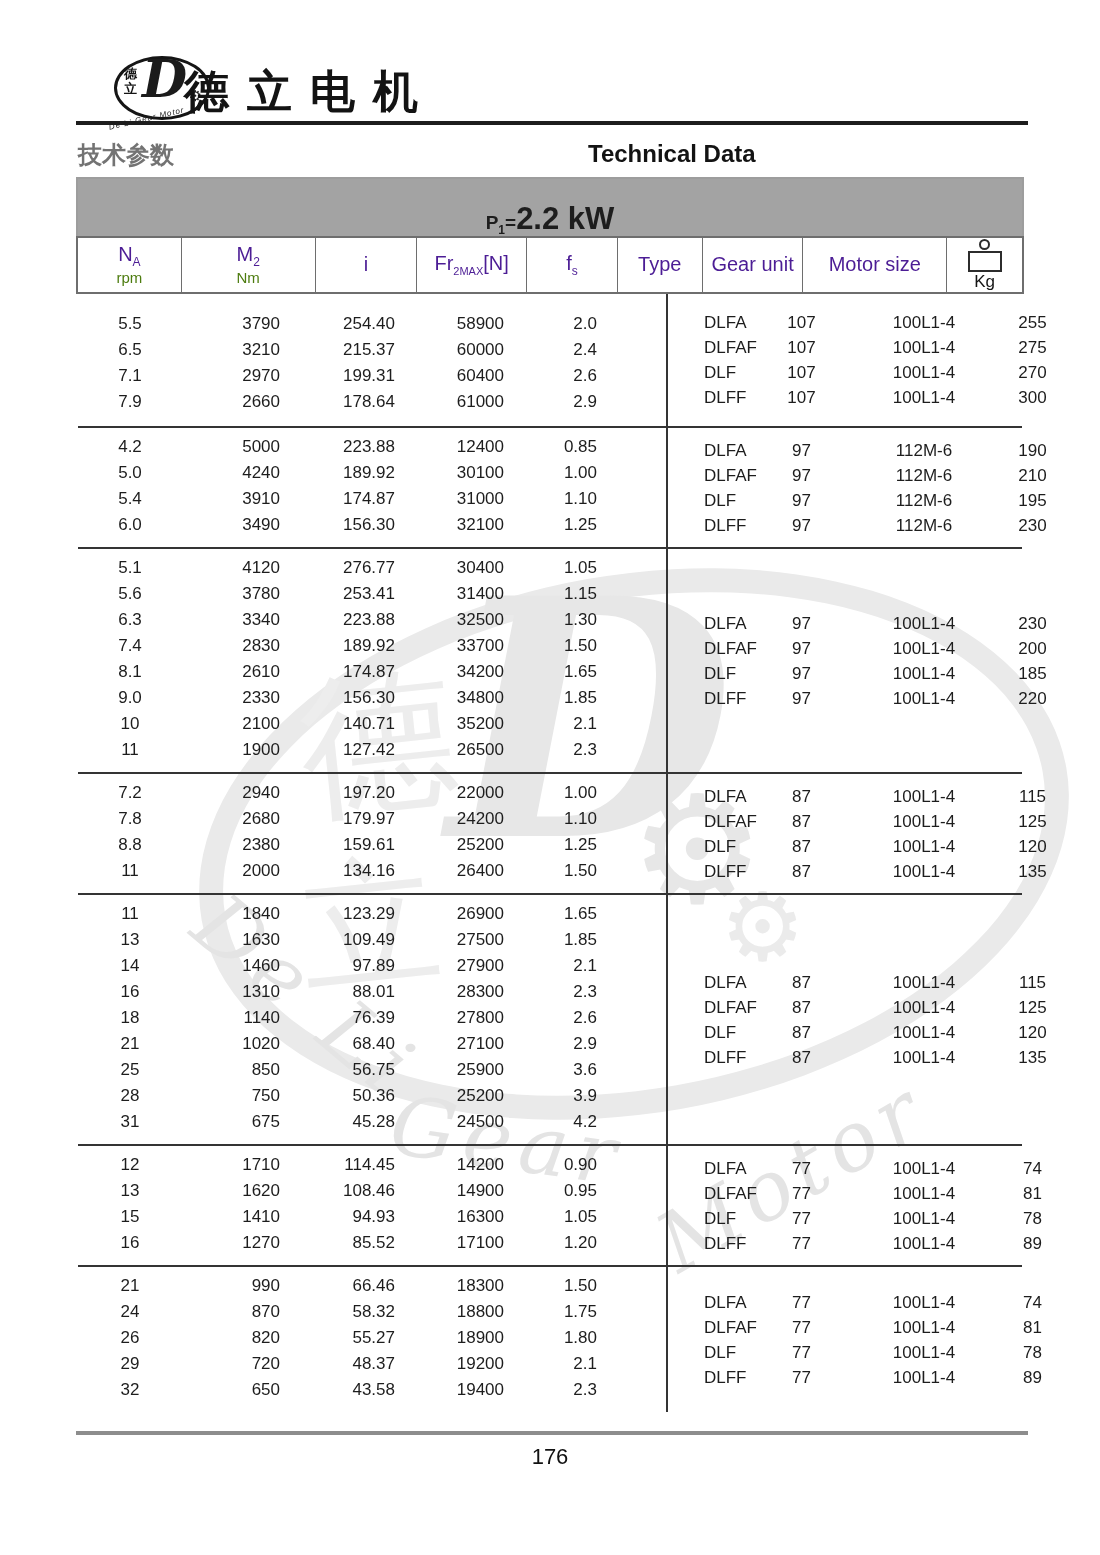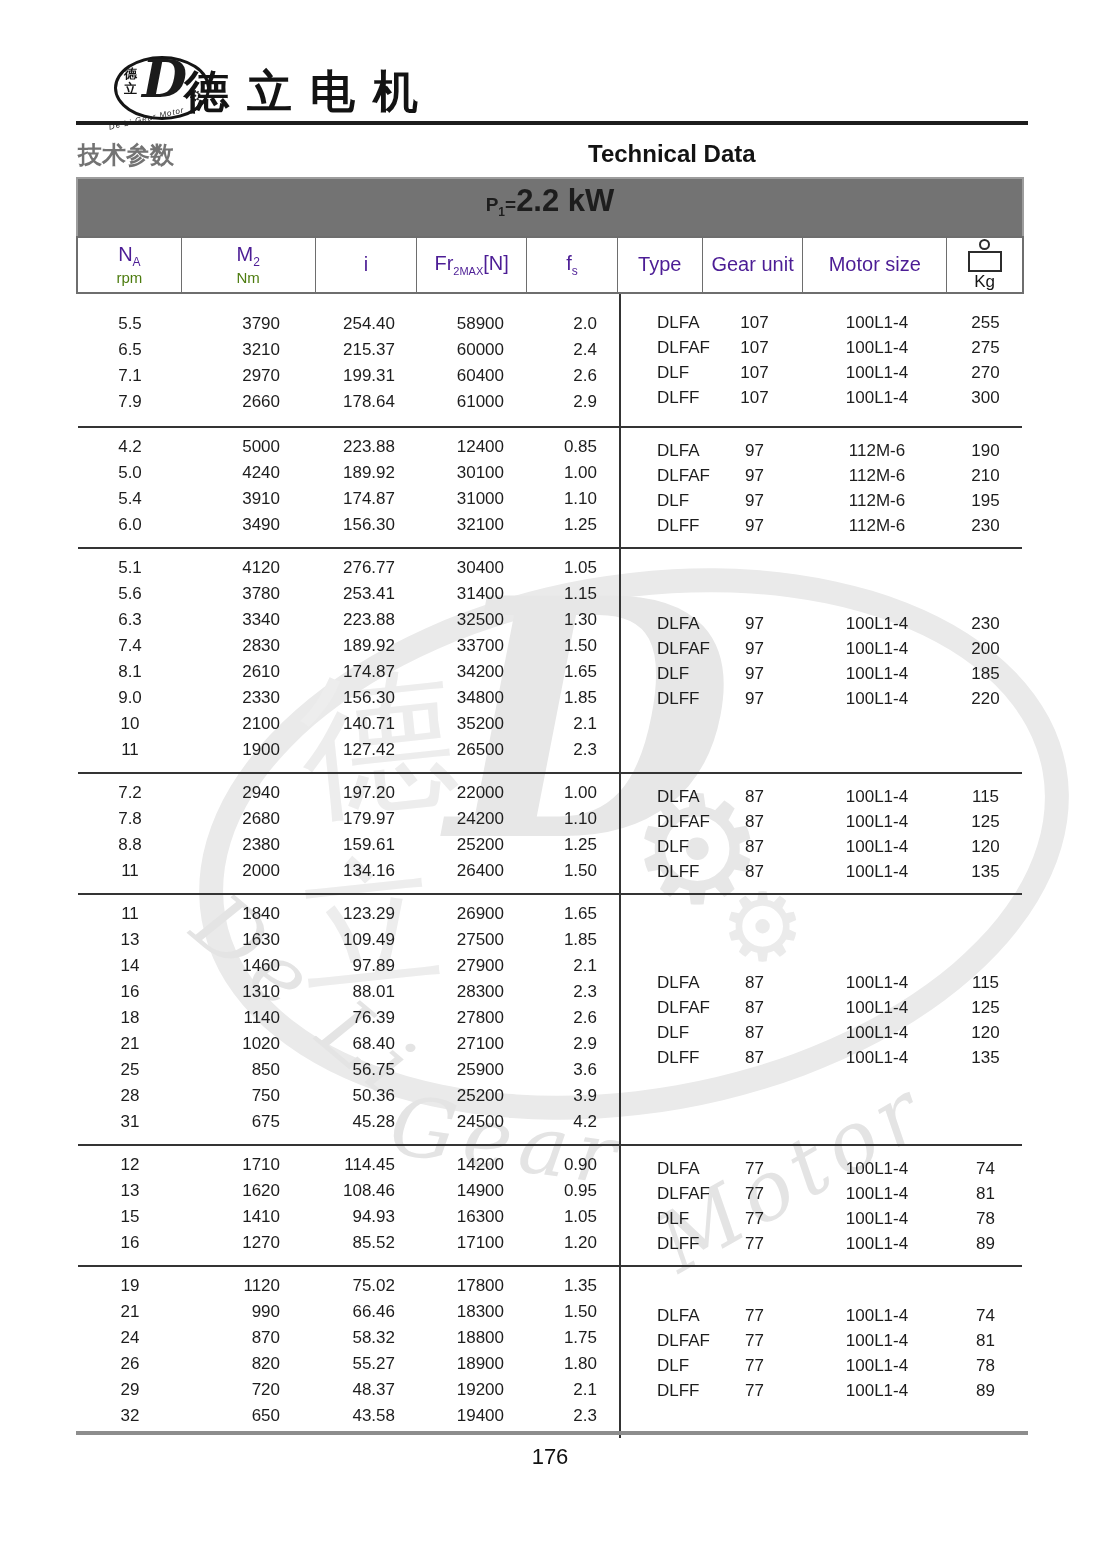--- a/index.html
+++ b/index.html
@@ -35,22 +35,22 @@
   .logo-gear{position:absolute;right:8px;bottom:17px;font-size:15px;color:#222;line-height:1;}
   .logo-arc{position:absolute;left:-6px;bottom:-3px;font-size:8px;font-style:italic;color:#222;
             transform:rotate(-13deg);white-space:nowrap;letter-spacing:1px;}
   .brand{position:absolute;left:184px;top:62px;font-family:"DejaVu Serif",serif;font-weight:bold;
          font-size:45px;letter-spacing:18px;color:#131313;white-space:nowrap;}
   .toprule{position:absolute;left:76px;top:121px;width:952px;height:4px;background:#1d1d1d;}
   .sec-cn{position:absolute;left:78px;top:139px;font-size:24px;font-weight:bold;color:#737373;}
   .sec-en{position:absolute;left:588px;top:140px;font-size:24px;font-weight:bold;color:#131313;}
 
   .pbox{position:absolute;left:76px;top:177px;width:948px;height:65px;border:2px solid #9d9d9d;
-        box-sizing:border-box;background:#737373;display:flex;align-items:baseline;justify-content:center;
-        padding-top:4px;}
+        box-sizing:border-box;background:#a3a3a3;display:flex;align-items:baseline;justify-content:center;
+        padding-top:22px;}
   .p-small{font-size:19px;font-weight:bold;}
   .p-small sub{font-size:12px;}
   .p-big{font-size:31px;font-weight:bold;}
 
   
   .htable{position:absolute;left:76px;top:236px;width:948px;height:58px;border:2px solid #6e6e6e;
           box-sizing:border-box;background:#fff;display:flex;}
   .hcell{box-sizing:border-box;border-right:1px solid #6e6e6e;display:flex;flex-direction:column;
          align-items:center;justify-content:center;line-height:1.08;text-align:center;}
   .hcell:last-child{border-right:none;}
@@ -59,21 +59,21 @@
   .h-sub-sm sub{font-size:11px;}
   .h-unit{font-size:15px;color:#4d7c0f;margin-top:1px;}
   .w-na{width:104px;} .w-m2{width:134px;} .w-i{width:102px;} .w-fr{width:110px;}
   .w-fs{width:91px;} .w-type{width:85px;} .w-gear{width:101px;} .w-motor{width:144px;} .w-kg{width:75px;}
   .kg-circle{width:7px;height:7px;border:2px solid #2c2c2c;border-radius:50%;margin-bottom:1px;}
   .kg-rect{width:30px;height:17px;border:2px solid #2c2c2c;}
   .kg-label{font-size:17px;color:#141414;margin-top:1px;}
 
   
   .data{position:absolute;left:78px;top:294px;width:944px;}
-  .block{display:flex;align-items:stretch;border-bottom:2px solid #343434;}
+  .block{display:flex;align-items:stretch;border-bottom:2px solid #343434;gap:47px;}
   .block:last-child{border-bottom:none;}
   .block-left{flex:0 0 541px;width:541px;padding:6px 0 9px;}
   .block.b0 .block-left{padding:17px 0 11px;}
   .drow{display:flex;height:26px;line-height:26px;}
   .cell{display:block;box-sizing:border-box;font-size:17px;color:#1d1d1d;}
   .c-na{width:104px;text-align:center;}
   .c-m2{width:134px;text-align:right;padding-right:36px;}
   .c-i{width:102px;text-align:right;padding-right:23px;}
   .c-fr{width:110px;text-align:right;padding-right:24px;}
   .c-fs{width:91px;text-align:right;padding-right:22px;}
@@ -580,27 +580,20 @@
                 <span class="cell c-gear">77</span>
                 <span class="cell c-motor">100L1-4</span>
                 <span class="cell c-kg">89</span>
               </div>
             </div>
           </div>
         </div>
         <div class="block b6">
           <div class="block-left">
             <div class="drow">
-              <span class="cell c-na">19</span>
-              <span class="cell c-m2">1120</span>
-              <span class="cell c-i">75.02</span>
-              <span class="cell c-fr">17800</span>
-              <span class="cell c-fs">1.35</span>
-            </div>
-            <div class="drow">
               <span class="cell c-na">21</span>
               <span class="cell c-m2">990</span>
               <span class="cell c-i">66.46</span>
               <span class="cell c-fr">18300</span>
               <span class="cell c-fs">1.50</span>
             </div>
             <div class="drow">
               <span class="cell c-na">24</span>
               <span class="cell c-m2">870</span>
               <span class="cell c-i">58.32</span>

